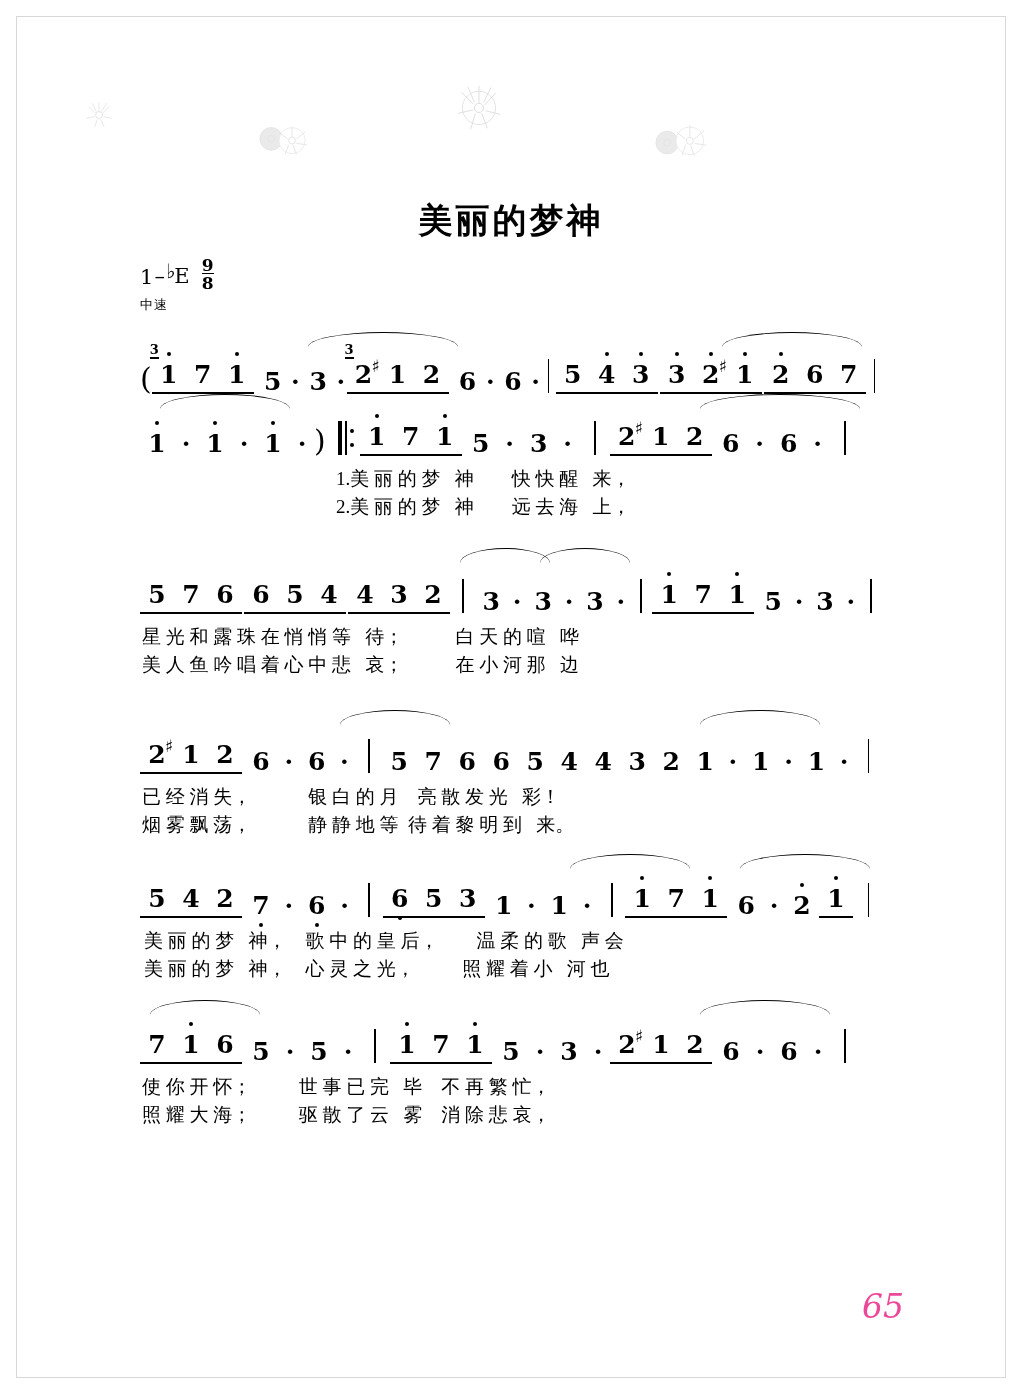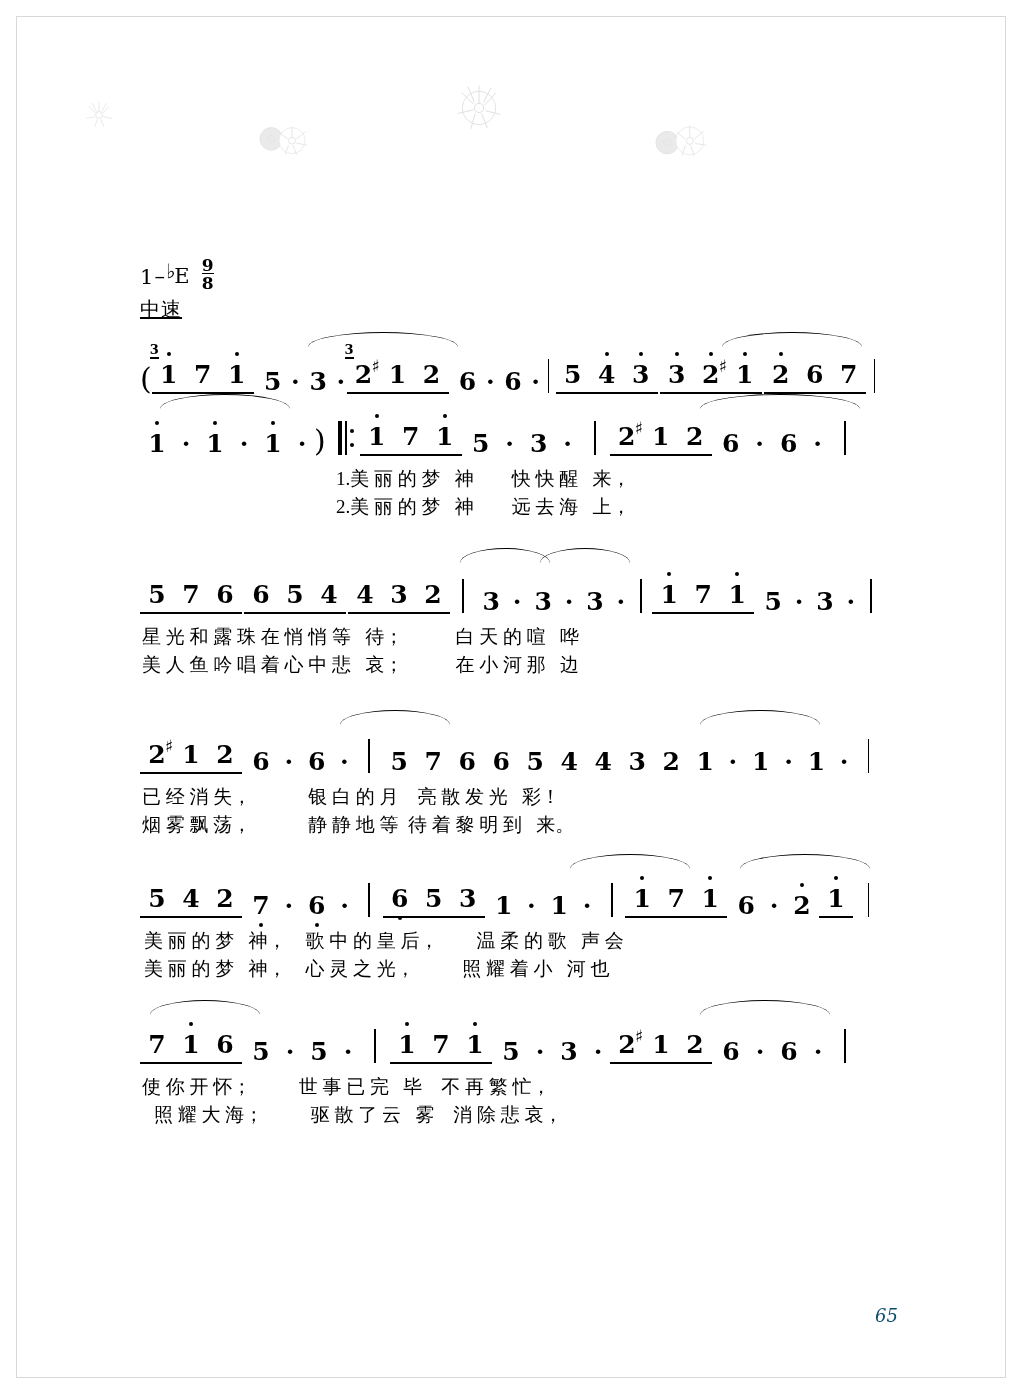--- a/index.html
+++ b/index.html
@@ -114,23 +114,22 @@
     top: 3px;
   }
   .timesig .num { display:block; font-size: 17px; }
   .timesig .den {
     display:block; font-size: 17px;
     border-top: 1.6px solid #000;
     padding-top: 1px;
   }
   .tempo {
     margin-top: 8px;
-    font-size: 20px;
+    font-size: 13px;
     letter-spacing: 1px;
-    text-decoration: underline;
   }
 
   
   .credits {
     position: absolute;
     right: 140px;
     top: 258px;
     text-align: right;
     font-size: 17px;
     color: #000;
@@ -274,26 +273,26 @@
     font-size: 19px;
     color: #000;
     white-space: pre;
     font-family: "DejaVu Sans", sans-serif;
   }
   .lyr-abs { position: absolute; white-space: pre; font-family: Liberation Serif, serif; }
 
   
   .pageno {
     position: absolute;
-    right: 124px;
+    right: 118px;
     bottom: 68px;
     font-family: "DejaVu Serif", serif;
     font-style: italic;
-    font-size: 18px;
-    color: #0c4a6e;
+    font-size: 33px;
+    color: #ec4899;
   }
 </style>
 </head>
 <body>
 
 <div class="page">
 
   <div class="frame"></div>
 
   <div class="deco-band">
@@ -370,20 +369,21 @@
           <line x1="50" y1="27" x2="63" y2="29"></line>
             <line x1="45" y1="29" x2="49" y2="41"></line>
           <line x1="39" y1="29" x2="35" y2="41"></line>
             <line x1="39" y1="22" x2="29" y2="14"></line>
         </g>
       </svg>
     </div>
   </div>
 
 
+  <div class="title">美丽的梦神</div>
 
   <div class="keyblock">
     <div class="keyline">
       <span class="one">1</span>
         <span class="dash">–</span>
         <span class="flat">♭</span>
         <span class="ltr">E</span>
       <span class="timesig">
         <span class="num">9</span>
         <span class="den">8</span>
@@ -576,19 +576,19 @@
           <span class="dur" style="width: 24px;">·</span>
           <span class="plain"><span class="n" style="width: 34px;">6</span></span>
           <span class="dur" style="width: 24px;">·</span>
           <span class="sp" style="width: 14px;"></span>
           <span class="bar"></span>
           <span class="sp" style="width: 14px;"></span>
         </div>
         <div class="slur" style="left: 10px; width: 110px; top: -18px;"></div>
         <div class="slur" style="left: 560px; width: 130px; top: -18px;"></div>
         <div class="lyrics" style="height: 0px; position: relative; margin-top: 10px;"><span class="lyr-abs" style="left: 2px; top: 0px;">使 你 开 怀；          世 事 已 完   毕    不 再 繁 忙，</span></div>
-        <div class="lyrics" style="height: 0px; position: relative;"><span class="lyr-abs" style="left: 2px; top: 28px; margin-left: 12px;">照 耀 大 海；          驱 散 了 云   雾    消 除 悲 哀，</span></div>
+        <div class="lyrics" style="height: 0px; position: relative;"><span class="lyr-abs" style="left: 2px; top: 28px;">照 耀 大 海；          驱 散 了 云   雾    消 除 悲 哀，</span></div>
       </div>
     </div>
 
   <div class="pageno">65</div>
 
 </div>
 
 </body></html>

